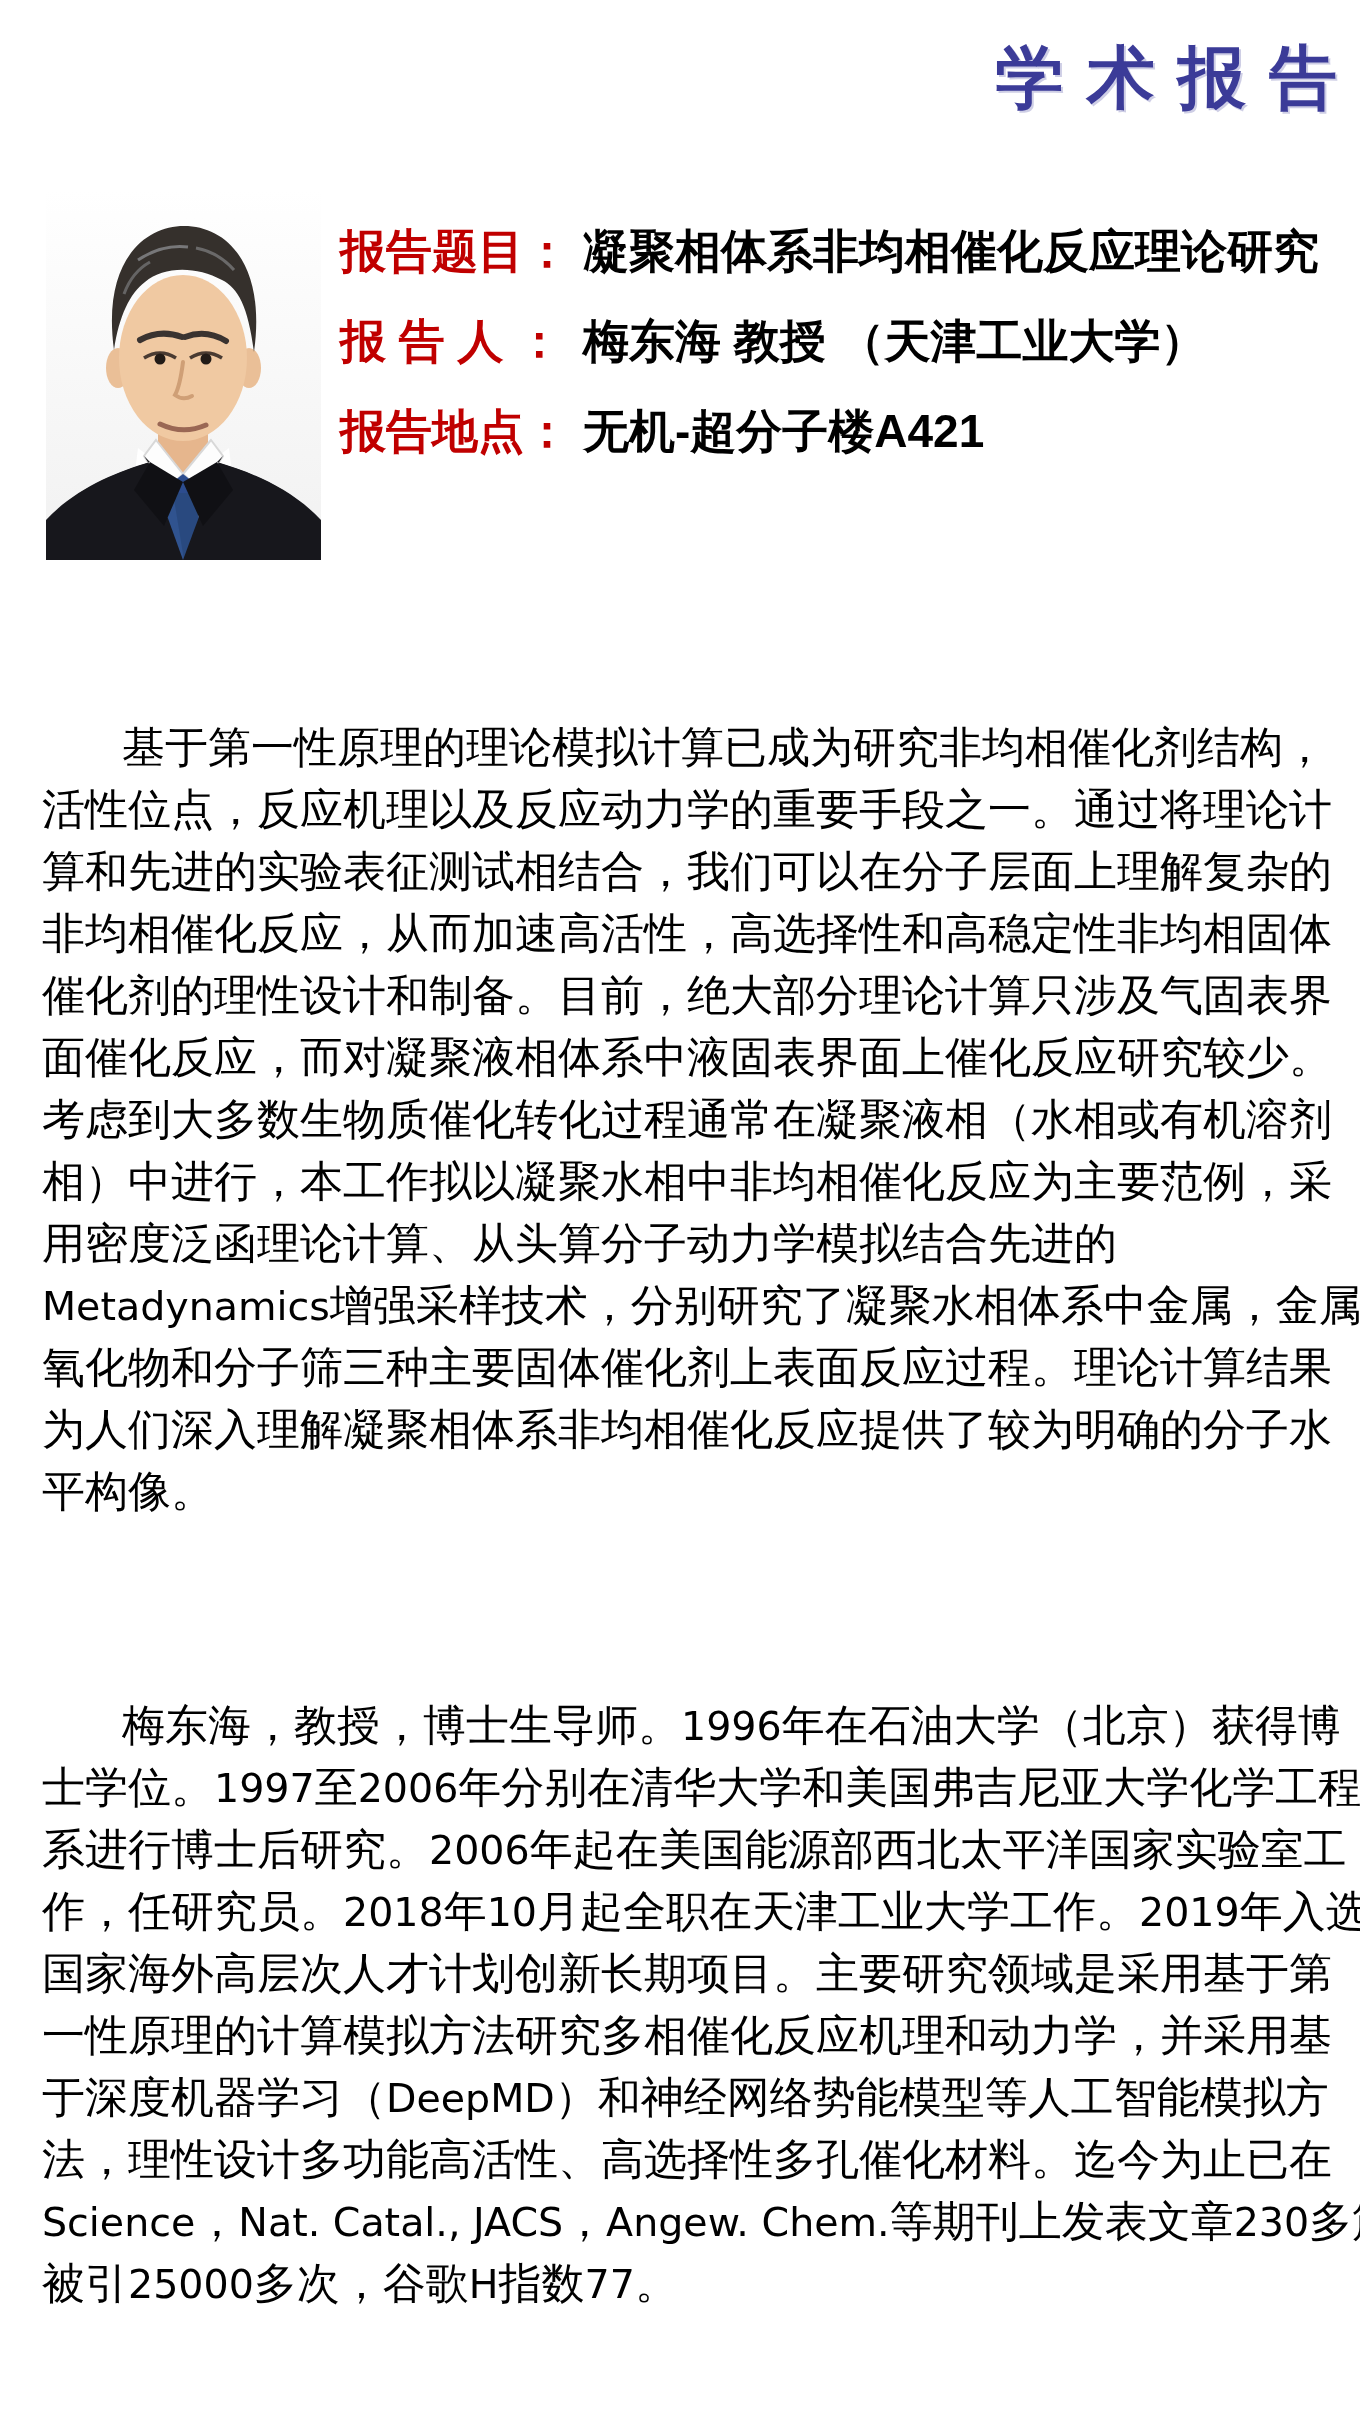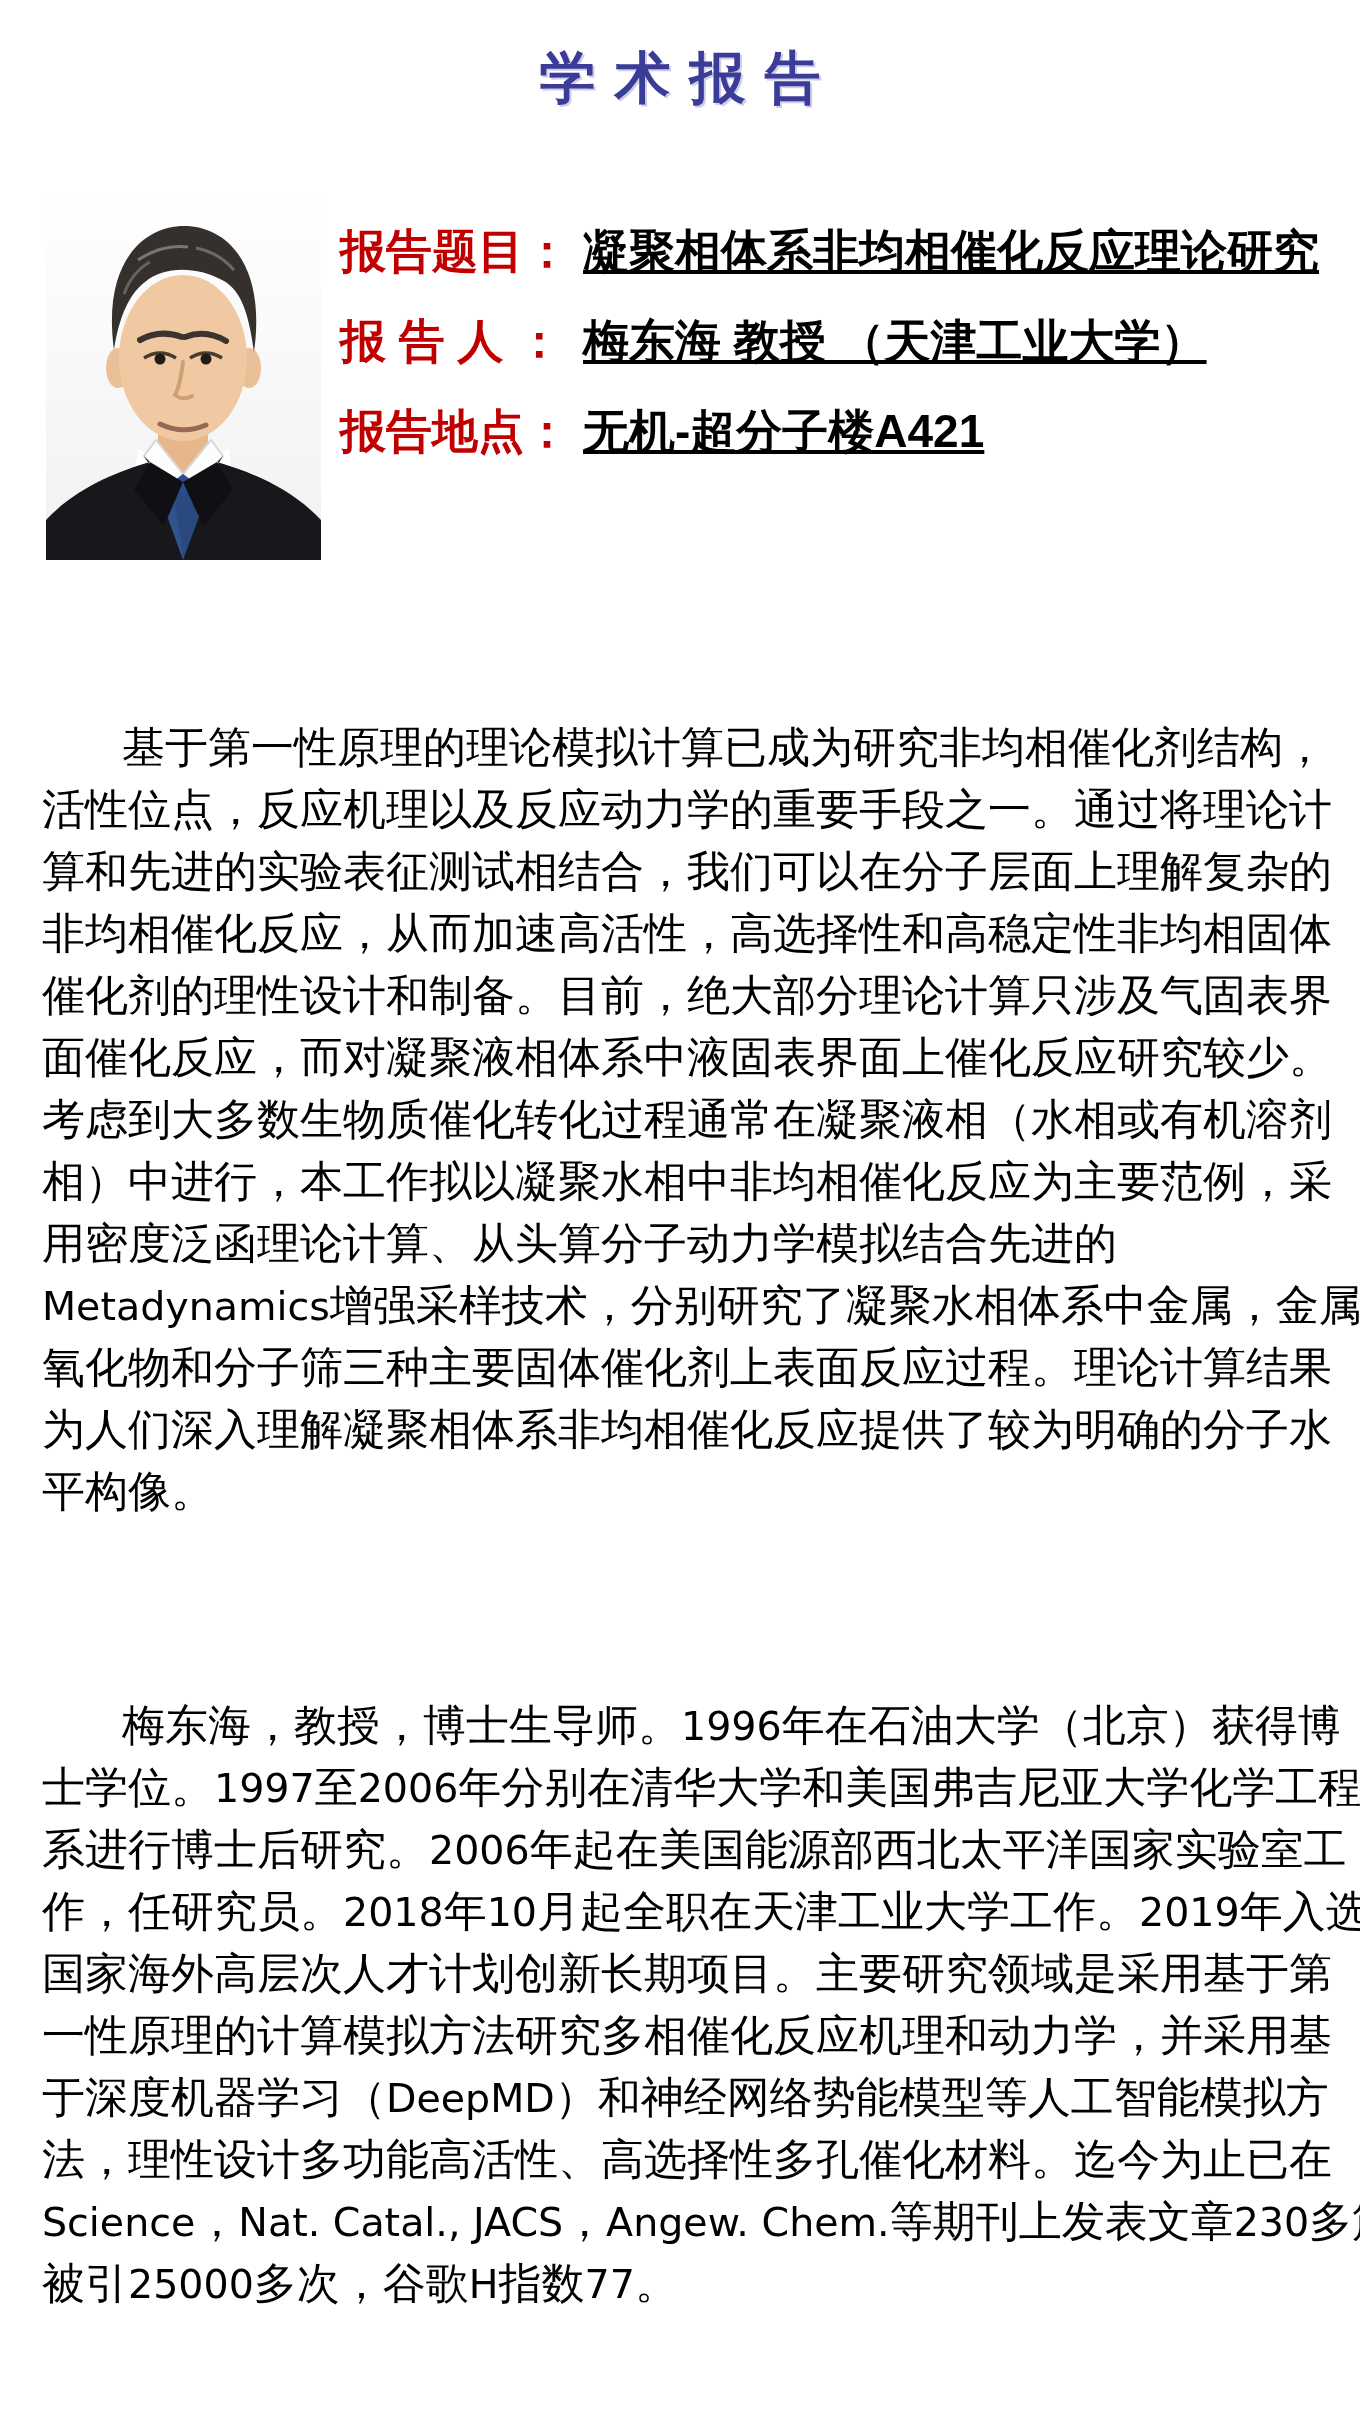--- a/index.html
+++ b/index.html
@@ -17,24 +17,24 @@
     background:var(--background);
     overflow:hidden;
     font-family:"Liberation Sans", sans-serif;
     color:var(--text);
   }
   
   .poster-title{
     position:absolute;
     top:28px; left:0;
     width:100%;
-    text-align:center;
+    text-align:right;
     font-family:"DejaVu Sans","Liberation Sans",sans-serif;
     font-weight:900;
-    font-size:56px;
+    font-size:68px;
     line-height:100px;
     letter-spacing:0.34em;
     text-indent:0.34em; 
     color:var(--title-color);
     text-shadow:2px 2px 0 rgba(59,59,152,0.25);
   }
   
   .photo-frame{
     position:absolute;
     left:46px; top:190px;
@@ -57,21 +57,21 @@
     font-size:46px;
     font-weight:700;
     line-height:52px;
     white-space:nowrap;
   }
   .info-label{
     color:var(--accent);
     min-width:243px;
     white-space:pre;
   }
-  .info-value{color:var(--text);text-decoration:underline;}
+  .info-value{color:var(--text);}
   
   .section-heading{
     position:absolute;
     left:28px;
     font-size:53px;
     font-weight:800;
     line-height:60px;
     color:var(--accent);
   }
   #abstract-heading{top:652px;}

